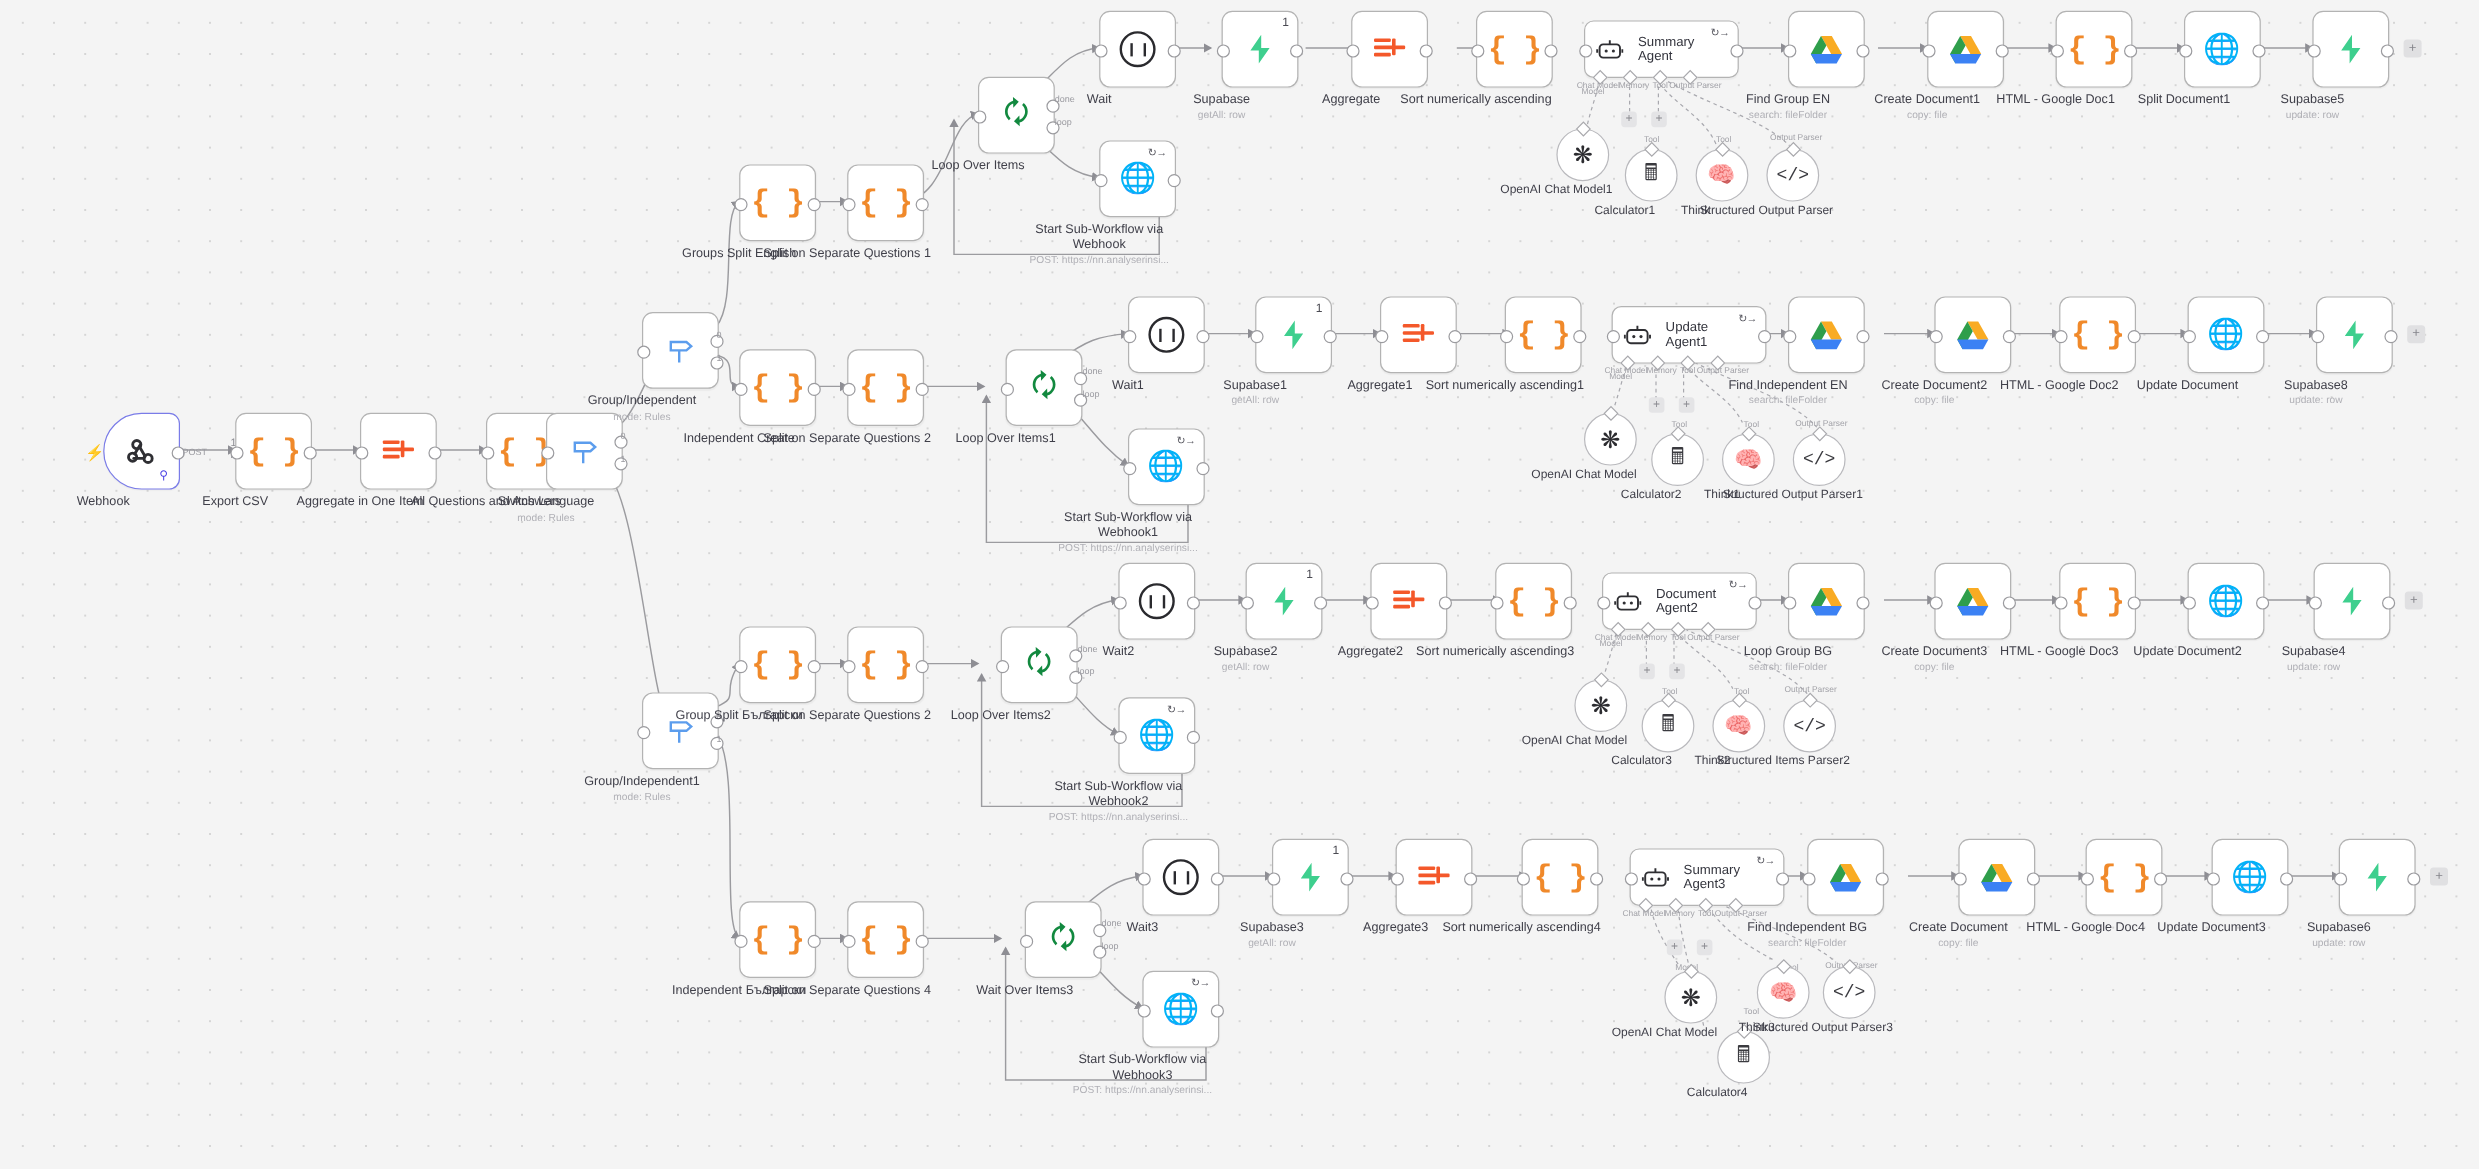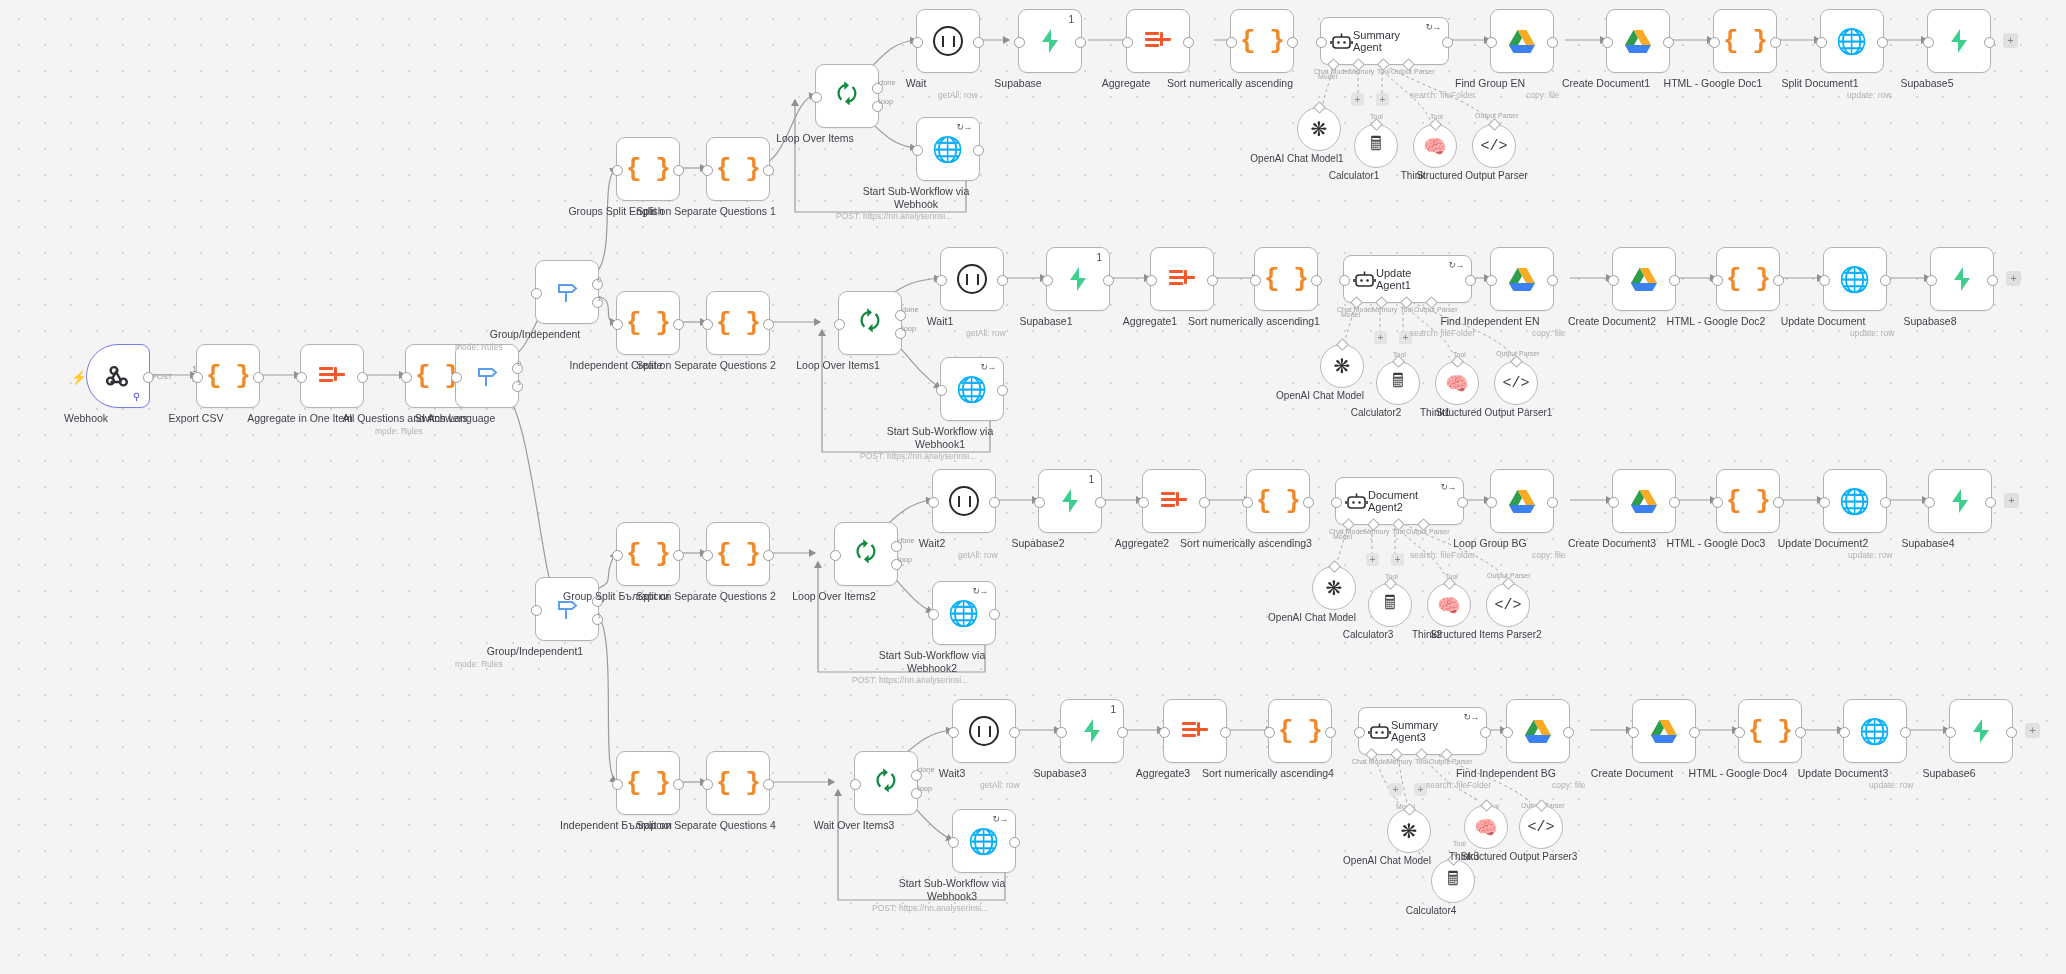--- a/index.html
+++ b/index.html
@@ -28,23 +28,23 @@
   .nbox.wide{width:118px;height:46px;border-radius:8px;justify-content:flex-start;padding-left:9px;}
   .nbox.trigger{border-radius:9px 9px 9px 9px;border:1.6px solid #7a7ce8;
      border-top-left-radius:32px;border-bottom-left-radius:32px;}
   .nlabel{
     position:absolute;top:68px;left:50%;transform:translateX(-50%);
     width:150px;text-align:center;font-size:10.5px;color:#3f3f49;line-height:12.5px;
     white-space:normal;
   }
   .nsub{
     position:absolute;left:50%;transform:translateX(-50%);
-    width:160px;text-align:left;font-size:8.5px;color:#b0b0b6;line-height:10px;
+    width:160px;text-align:center;font-size:8.5px;color:#b0b0b6;line-height:10px;
   }
-  .wide .agentname{font-size:11px;color:#33343d;line-height:12px;margin-left:0;max-width:72px;}
+  .wide .agentname{font-size:11px;color:#33343d;line-height:12px;margin-left:12px;max-width:72px;}
 
   
   .circ{
     position:absolute;width:42px;height:42px;border-radius:50%;
     background:#fff;border:1px solid #b9b9bd;
     display:flex;align-items:center;justify-content:center;
   }
   .clabel{
     position:absolute;top:46px;left:50%;transform:translateX(-50%);
     width:130px;text-align:center;font-size:10px;color:#3f3f49;line-height:12px;

